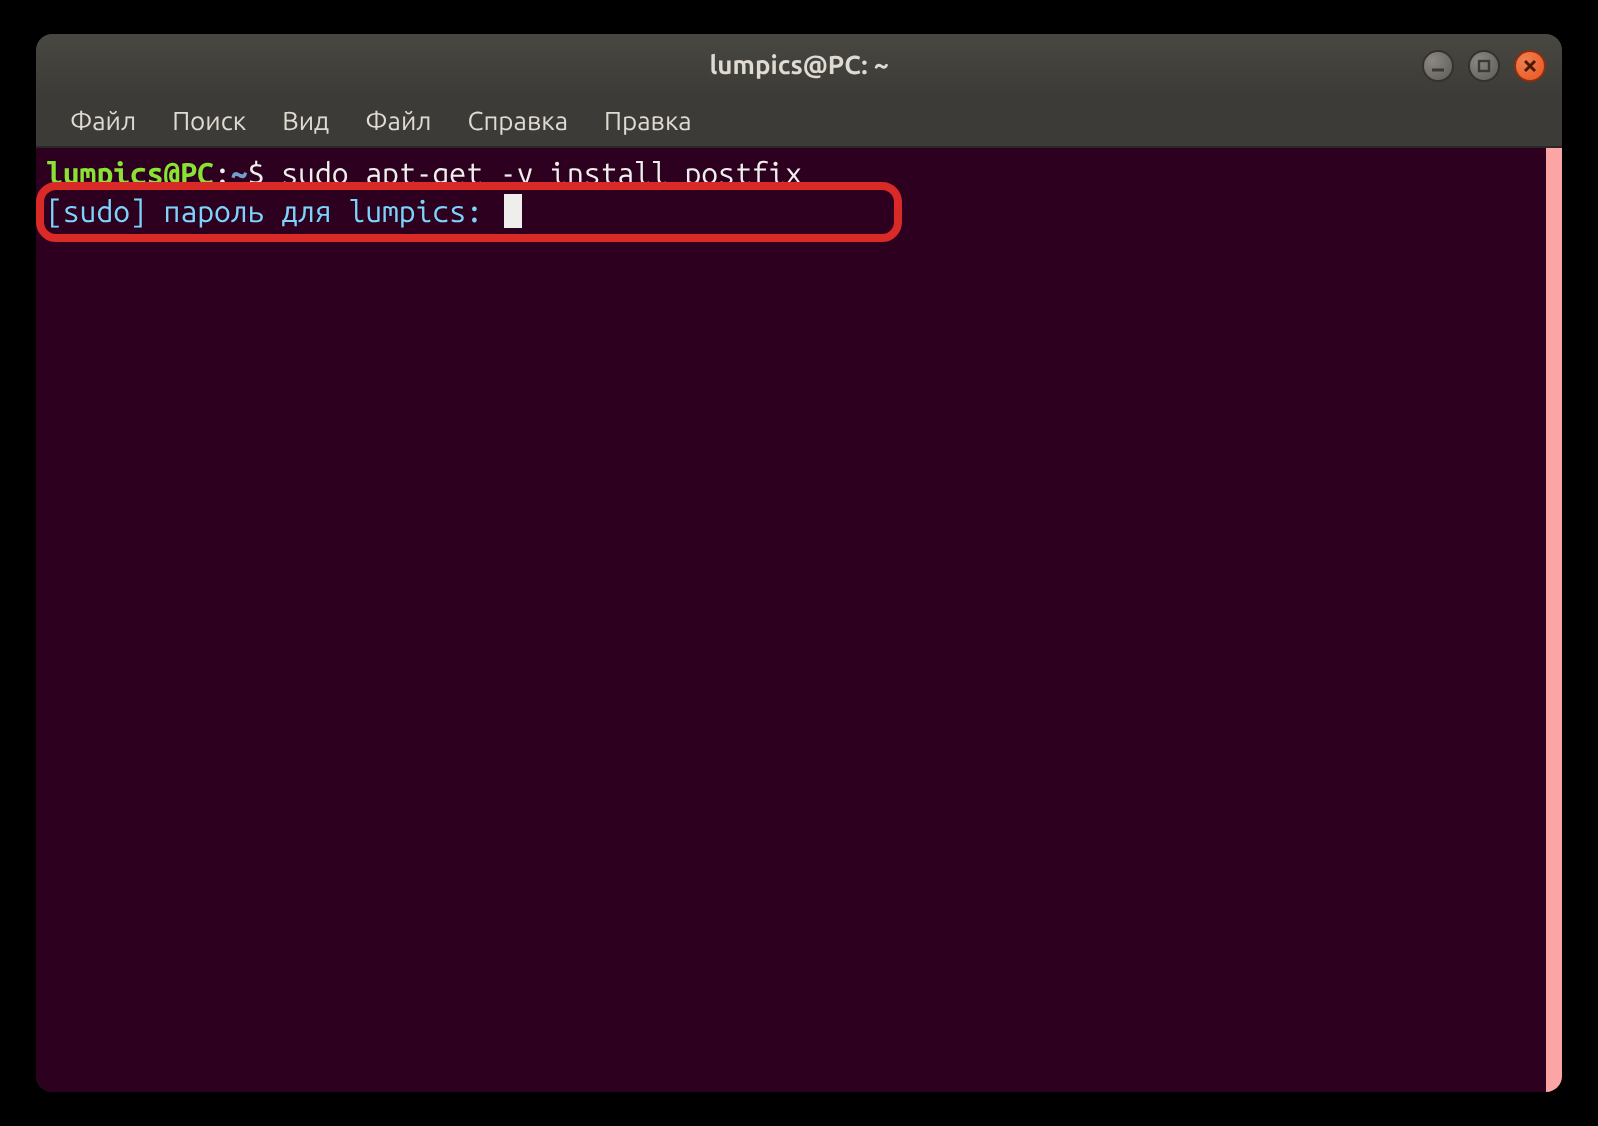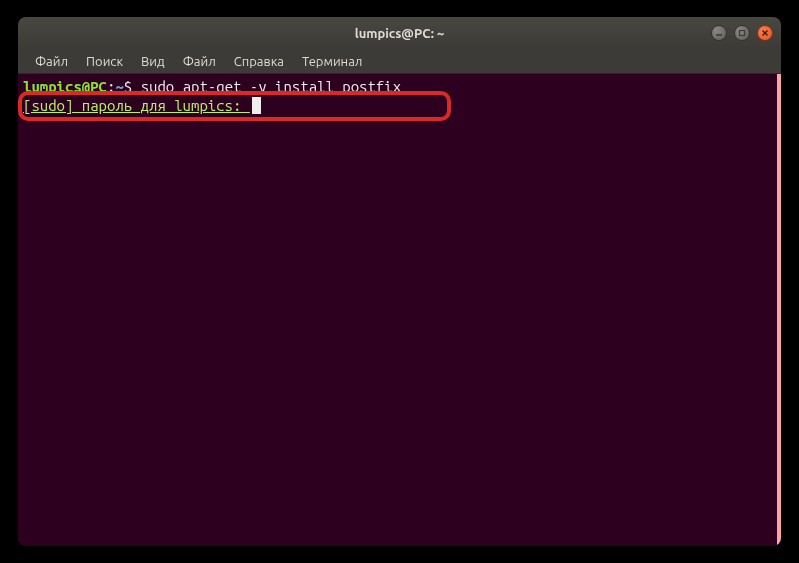--- a/index.html
+++ b/index.html
@@ -89,21 +89,21 @@
     }
     .terminal-body {
       flex: 1;
       background: #2c001e;
       padding: 3px 5px;
       font-family: "Ubuntu Mono", "DejaVu Sans Mono", monospace;
       font-size: 15px;
       line-height: 19px;
       color: #eeeeec;
       position: relative;
-      border-right: 4px solid #fca5a5;
+      border-right: 8px solid #fca5a5;
     }
     .term-line {
       white-space: pre;
     }
     .prompt-user {
       color: #8ae234;
       font-weight: bold;
     }
     .prompt-colon {
       color: #eeeeec;
@@ -112,22 +112,21 @@
       color: #729fcf;
       font-weight: bold;
     }
     .prompt-dollar {
       color: #eeeeec;
     }
     .cmd {
       color: #eeeeec;
     }
     .sudo-line {
-      color: #bef264;
-      text-decoration: underline;
+      color: #7dd3fc;
     }
     .highlight-box {
       position: absolute;
       border: 4px solid #d92a28;
       border-radius: 10px;
       left: 0px;
       top: 17px;
       width: 433px;
       height: 30px;
       pointer-events: none;
@@ -167,21 +166,21 @@
       </div>
     </div>
   </div>
 
   <div class="menubar">
     <span class="menu-item">Файл</span>
     <span class="menu-item">Поиск</span>
     <span class="menu-item">Вид</span>
     <span class="menu-item">Файл</span>
     <span class="menu-item">Справка</span>
-    <span class="menu-item">Терминал</span>
+    <span class="menu-item">Правка</span>
   </div>
 
   <div class="terminal-body">
     <div class="term-line"><span class="prompt-user">lumpics@PC</span><span class="prompt-colon">:</span><span class="prompt-path">~</span><span class="prompt-dollar">$ </span><span class="cmd">sudo apt-get -y install postfix</span></div>
     <div class="term-line"><span class="sudo-line">[sudo] пароль для lumpics: </span><span class="cursor-block"></span></div>
     <div class="highlight-box"></div>
   </div>
 
 </div>
 

